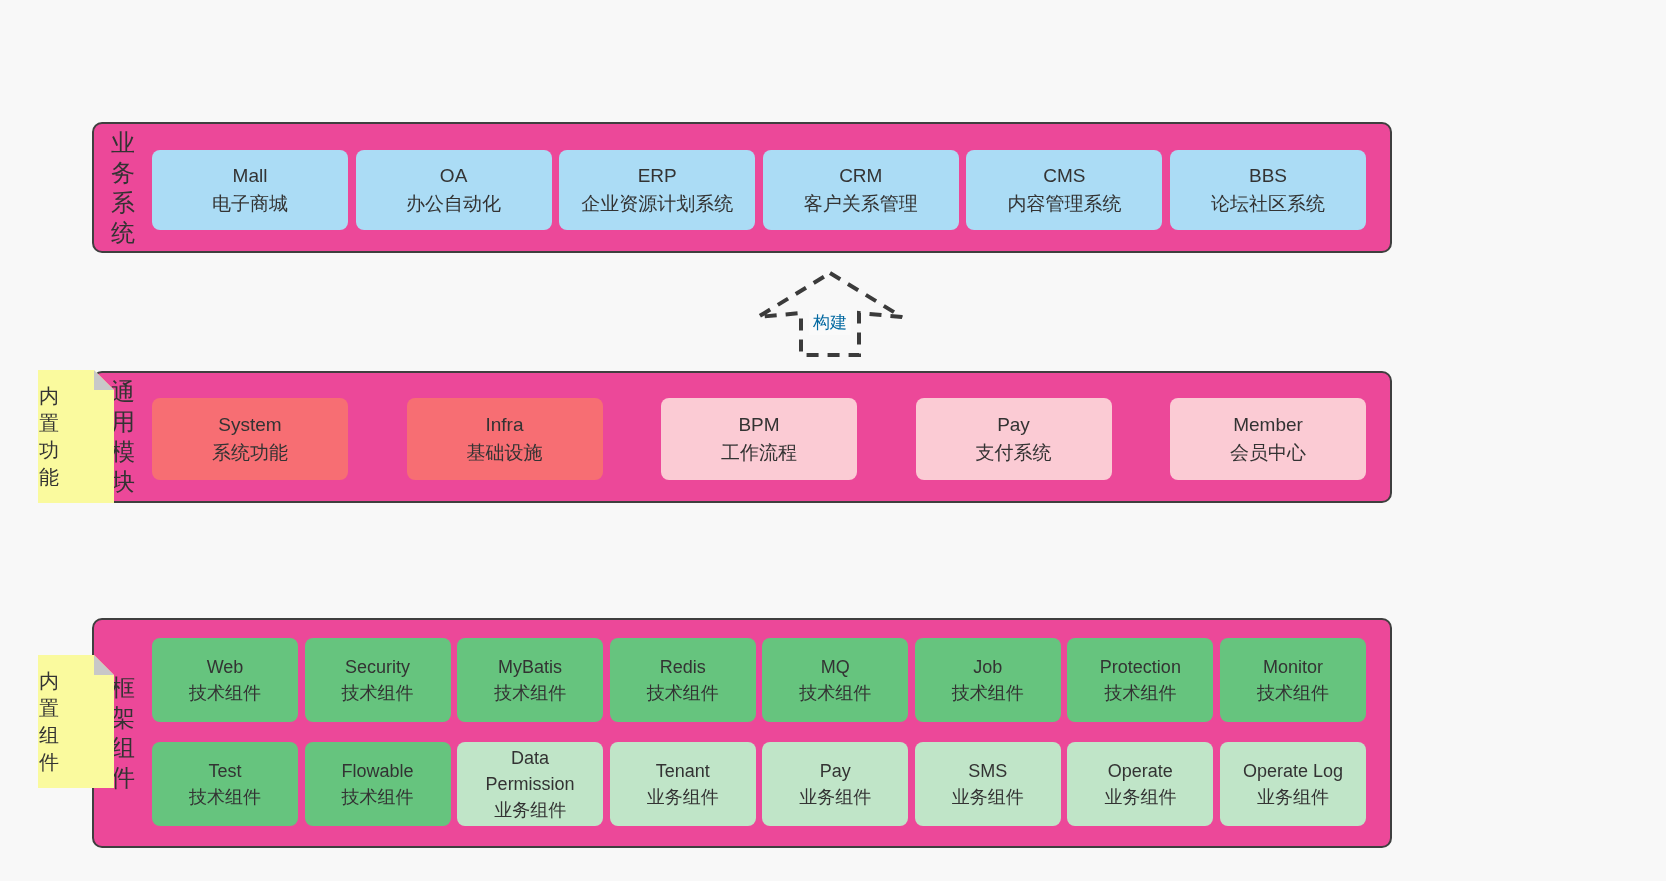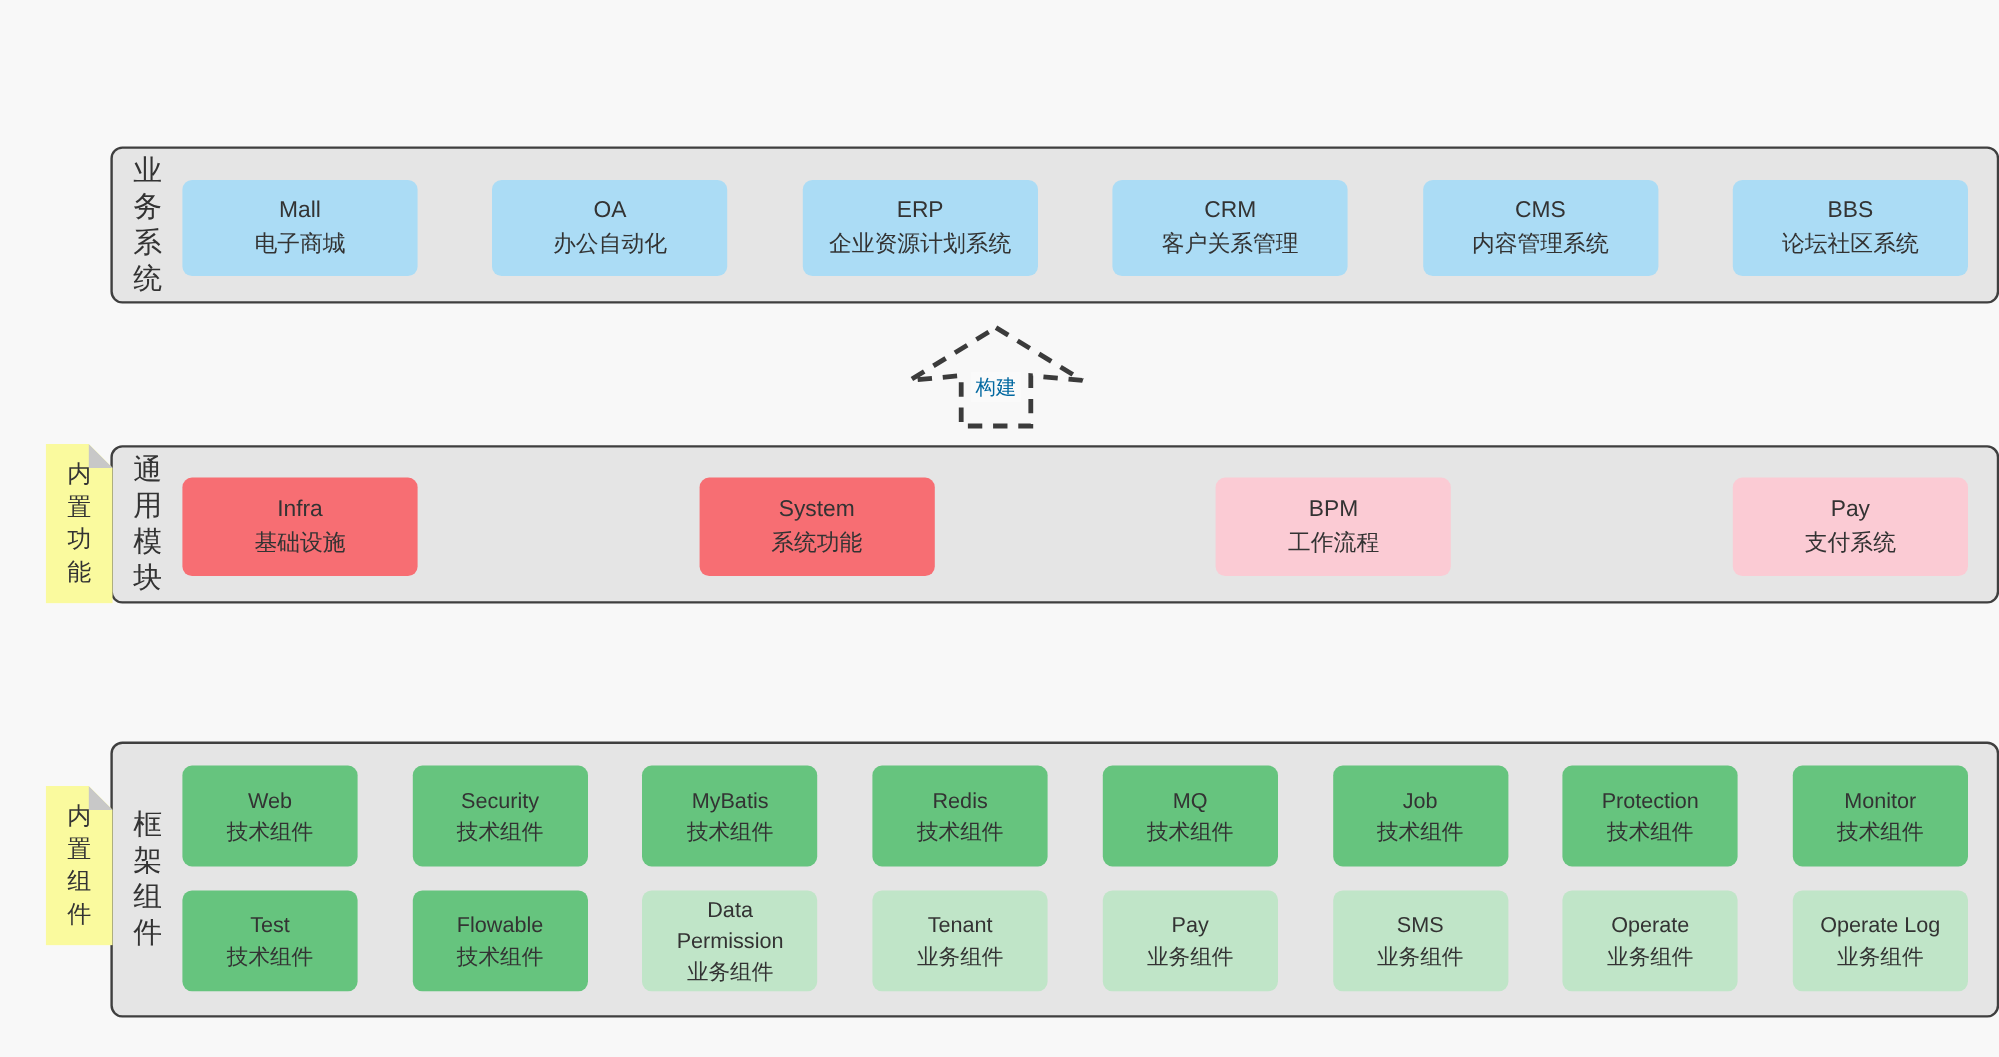--- a/index.html
+++ b/index.html
@@ -6,22 +6,22 @@
   body{
     width:1666px;height:881px;position:relative;overflow:hidden;
     background:#f8f8f8;
     font-family:"Liberation Sans","DejaVu Sans",sans-serif;
     color:#333333;
   }
   .canvas{position:absolute;inset:0;}
 
   
   .panel{
-    position:absolute;left:92px;width:1574px;box-sizing:border-box;
-    background:#e5e5e5;border:2px solid #3f3f3f;border-radius:10px;
+    position:absolute;left:92px;width:1300px;box-sizing:border-box;
+    background:#ec4899;border:2px solid #3f3f3f;border-radius:10px;
   }
   .panel-1{top:122px;height:131px;}
   .panel-2{top:371px;height:132px;}
   .panel-3{top:618px;height:230px;}
 
   .vlabel{
     position:absolute;left:16px;top:50%;transform:translateY(-50%);
     width:26px;font-size:24px;line-height:30px;letter-spacing:0;
     text-align:center;word-break:break-all;color:#333;
   }
@@ -51,22 +51,22 @@
   .arrow-1{left:755px;top:270px;}
   .arrow-2{left:767px;top:502px;}
   .arrow svg{position:absolute;inset:0;overflow:visible;}
   .arrow-label{
     position:absolute;left:50%;top:40px;transform:translateX(-50%);
     background:#fafafa;padding:1px 4px;font-size:17px;color:#0369a1;white-space:nowrap;
   }
 
   
   .sticky{
-    position:absolute;left:38px;width:56px;height:133px;background:#fafa9e;
-    display:flex;align-items:center;justify-content:center;z-index:3;
+    position:absolute;left:38px;width:76px;height:133px;background:#fafa9e;
+    display:flex;align-items:center;justify-content:flex-start;z-index:3;
     clip-path:polygon(0 0,calc(100% - 20px) 0,100% 20px,100% 100%,0 100%);
   }
   .sticky-1{top:370px;}
   .sticky-2{top:655px;}
   .sticky .fold{
     position:absolute;top:0;right:0;width:0;height:0;
     border-top:20px solid transparent;border-left:20px solid #c8c8c8;
   }
   .sticky .stext{
     width:22px;font-size:20px;line-height:27px;text-align:center;
@@ -117,34 +117,38 @@
 
   <div class="sticky sticky-1">
     <span class="fold"></span>
     <span class="stext">内置功能</span>
   </div>
 
   <section class="panel panel-2">
     <div class="vlabel">通用模块</div>
     <div class="row">
       <div class="box red">
+        <div>System</div>
+        <div>系统功能</div>
+      </div>
+      <div class="box red">
         <div>Infra</div>
         <div>基础设施</div>
-      </div>
-      <div class="box red">
-        <div>System</div>
-        <div>系统功能</div>
       </div>
       <div class="box pink">
         <div>BPM</div>
         <div>工作流程</div>
       </div>
       <div class="box pink">
         <div>Pay</div>
         <div>支付系统</div>
+      </div>
+      <div class="box pink">
+        <div>Member</div>
+        <div>会员中心</div>
       </div>
     </div>
   </section>
 
 
   <div class="sticky sticky-2">
     <span class="fold"></span>
     <span class="stext">内置组件</span>
   </div>
 

